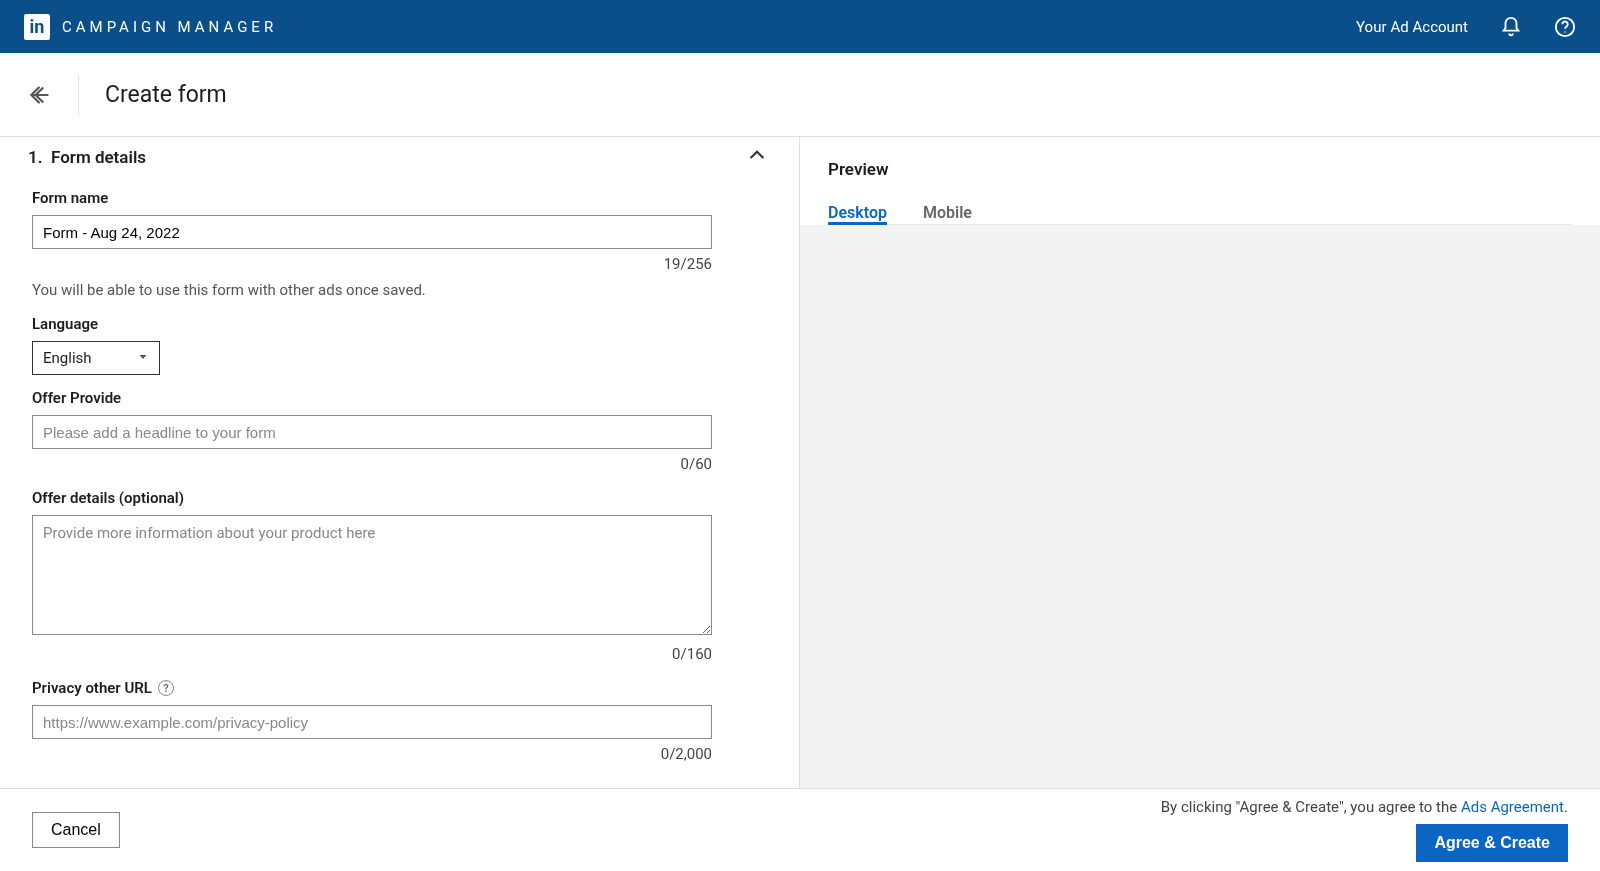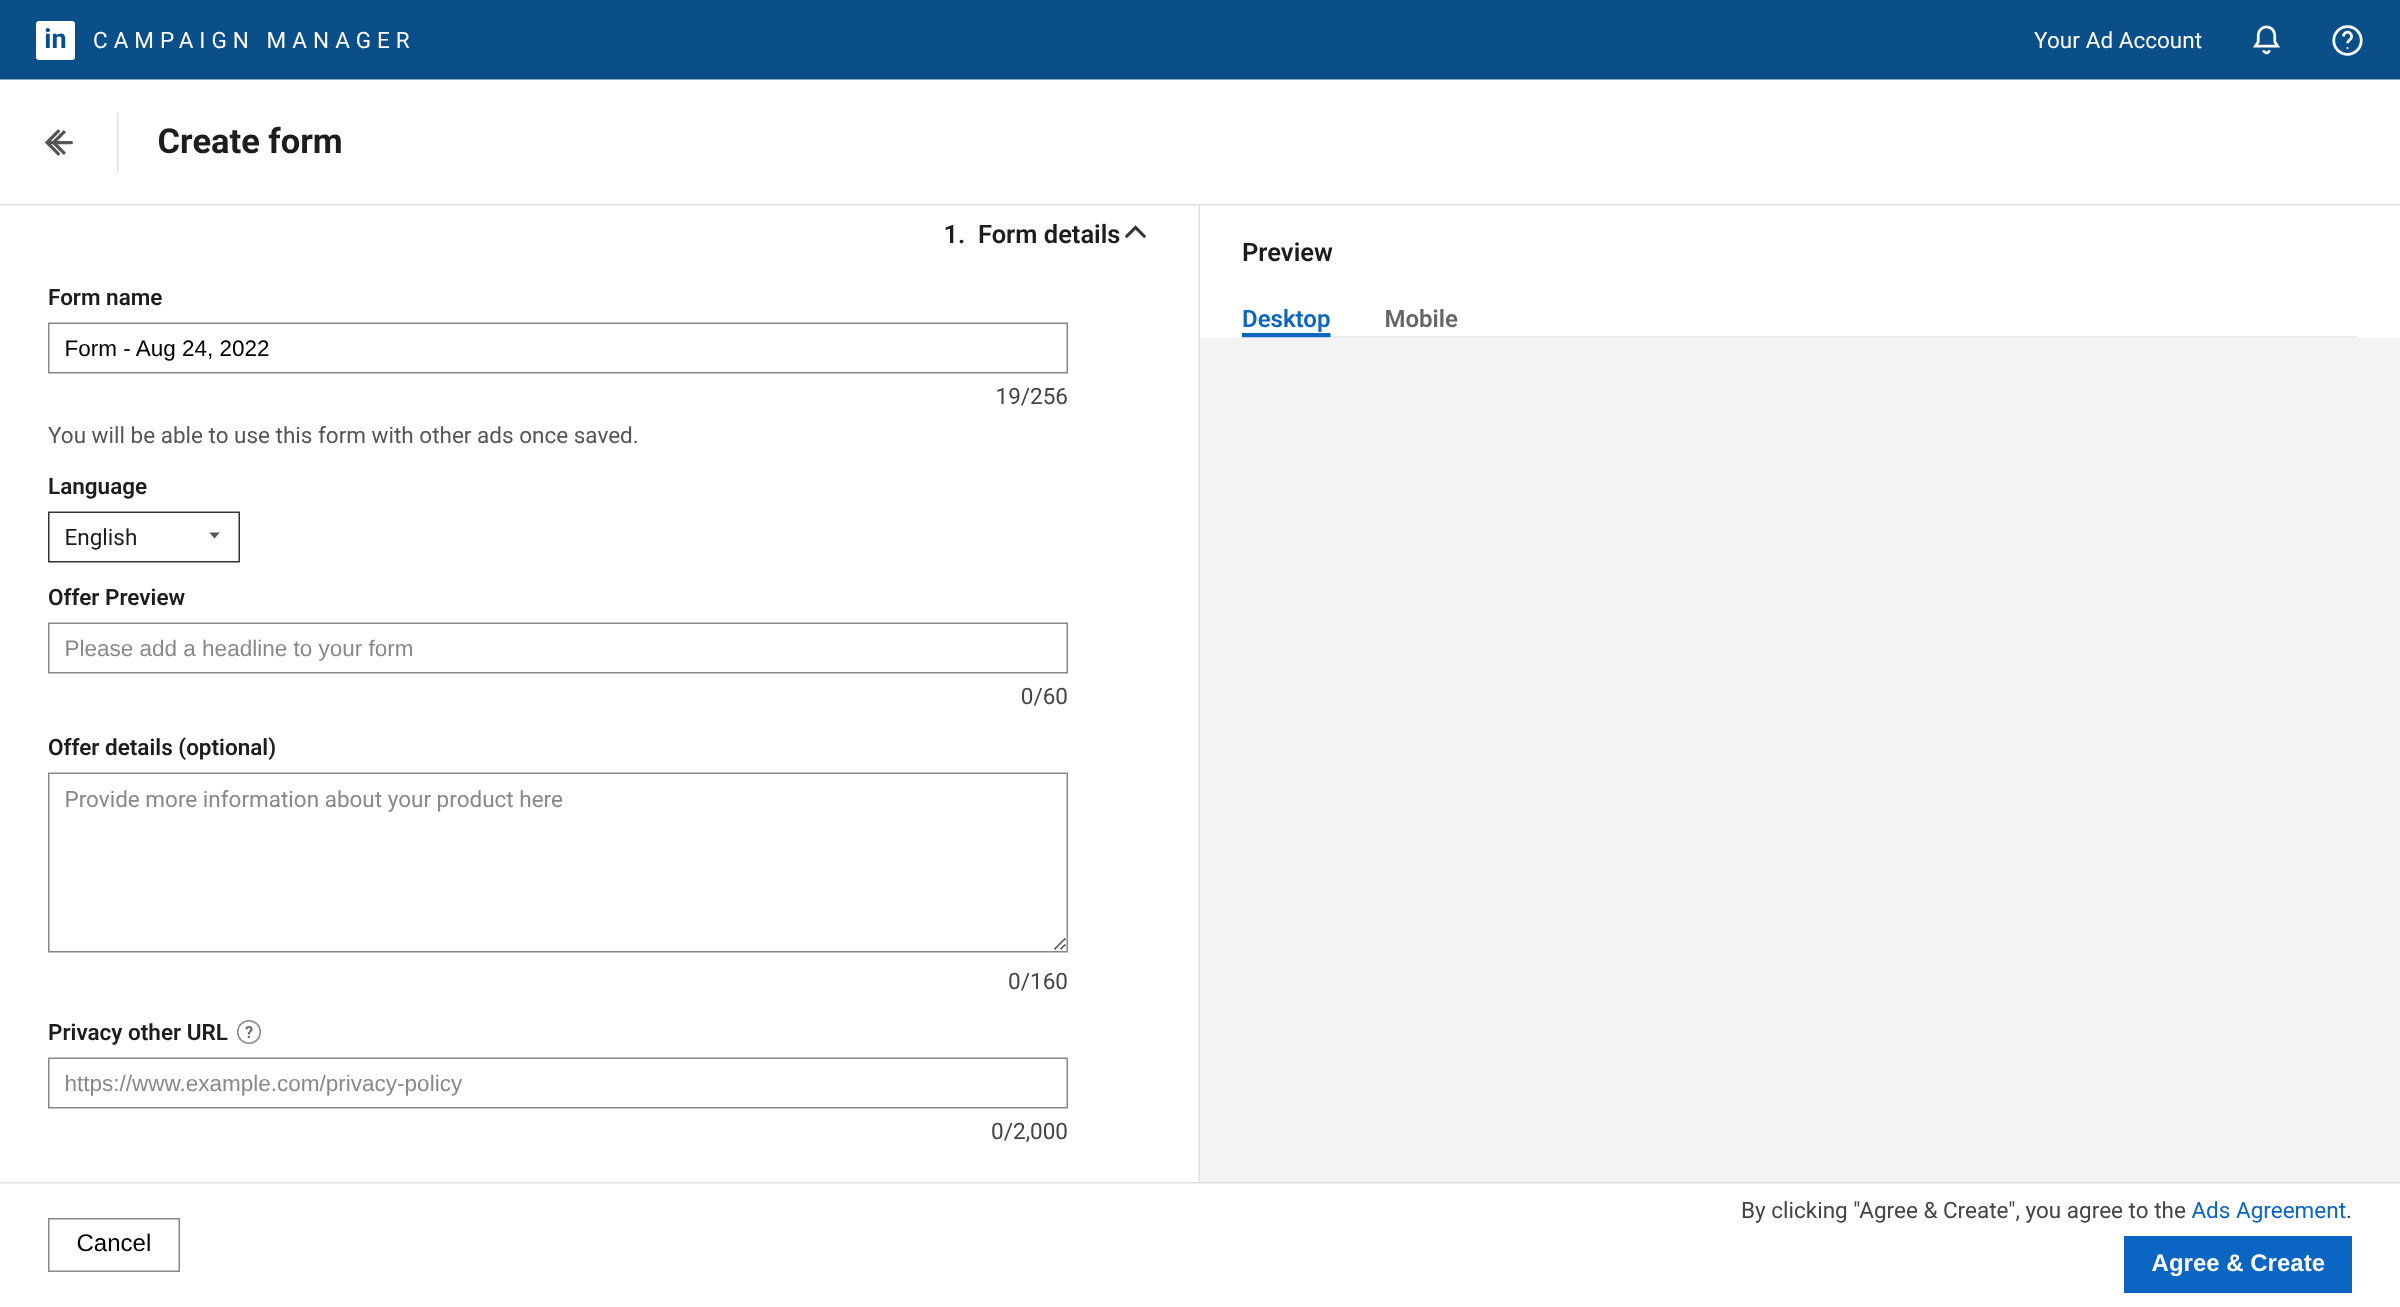--- a/index.html
+++ b/index.html
@@ -56,40 +56,40 @@
     width: 32px; height: 32px;
     display:flex; align-items:center; justify-content:center;
     cursor: pointer;
   }
   .vdiv {
     width: 1px; height: 40px; background: #e0e0e0;
     margin: 0 26px 0 22px;
   }
   .page-title {
     font-size: 23px;
-    font-weight: 700;
+    font-weight: 400;
   }
   
   .main {
     display: flex;
     height: calc(871px - 53px - 84px - 83px); 
   }
   .left-col {
     width: 50%;
     border-right: 1px solid #e0e0e0;
     overflow: hidden;
     position: relative;
   }
   .right-col {
     width: 50%;
     display: flex; flex-direction: column;
   }
   
   .section-title-row {
-    display:flex; align-items:center; justify-content:flex-end;
+    display:flex; align-items:center; justify-content:space-between;
     padding: 8px 32px 10px 28px;
   }
   .section-title {
     font-size: 17px;
     font-weight: 600;
   }
   .chevron-up { cursor:pointer; }
   
   .form-body {
     padding: 10px 32px 0 32px;
@@ -277,21 +277,21 @@
           <span>English</span>
           <span>
             <svg width="12" height="12" viewBox="0 0 24 24" fill="#555">
                 <path d="M5 8l7 8 7-8z"></path>
               </svg>
           </span>
         </div>
       </div>
 
       <div class="field">
-        <div class="field-label">Offer Preview</div>
+        <div class="field-label">Offer Provide</div>
         <input class="text-input" type="text" placeholder="Please add a headline to your form" style="">
         <div class="counter">0/60</div>
       </div>
 
       <div class="field" style="margin-top:16px">
         <div class="field-label">Offer details (optional)</div>
         <textarea class="textarea" placeholder="Provide more information about your product here" style=""></textarea>
         <div class="counter">0/160</div>
       </div>
 

